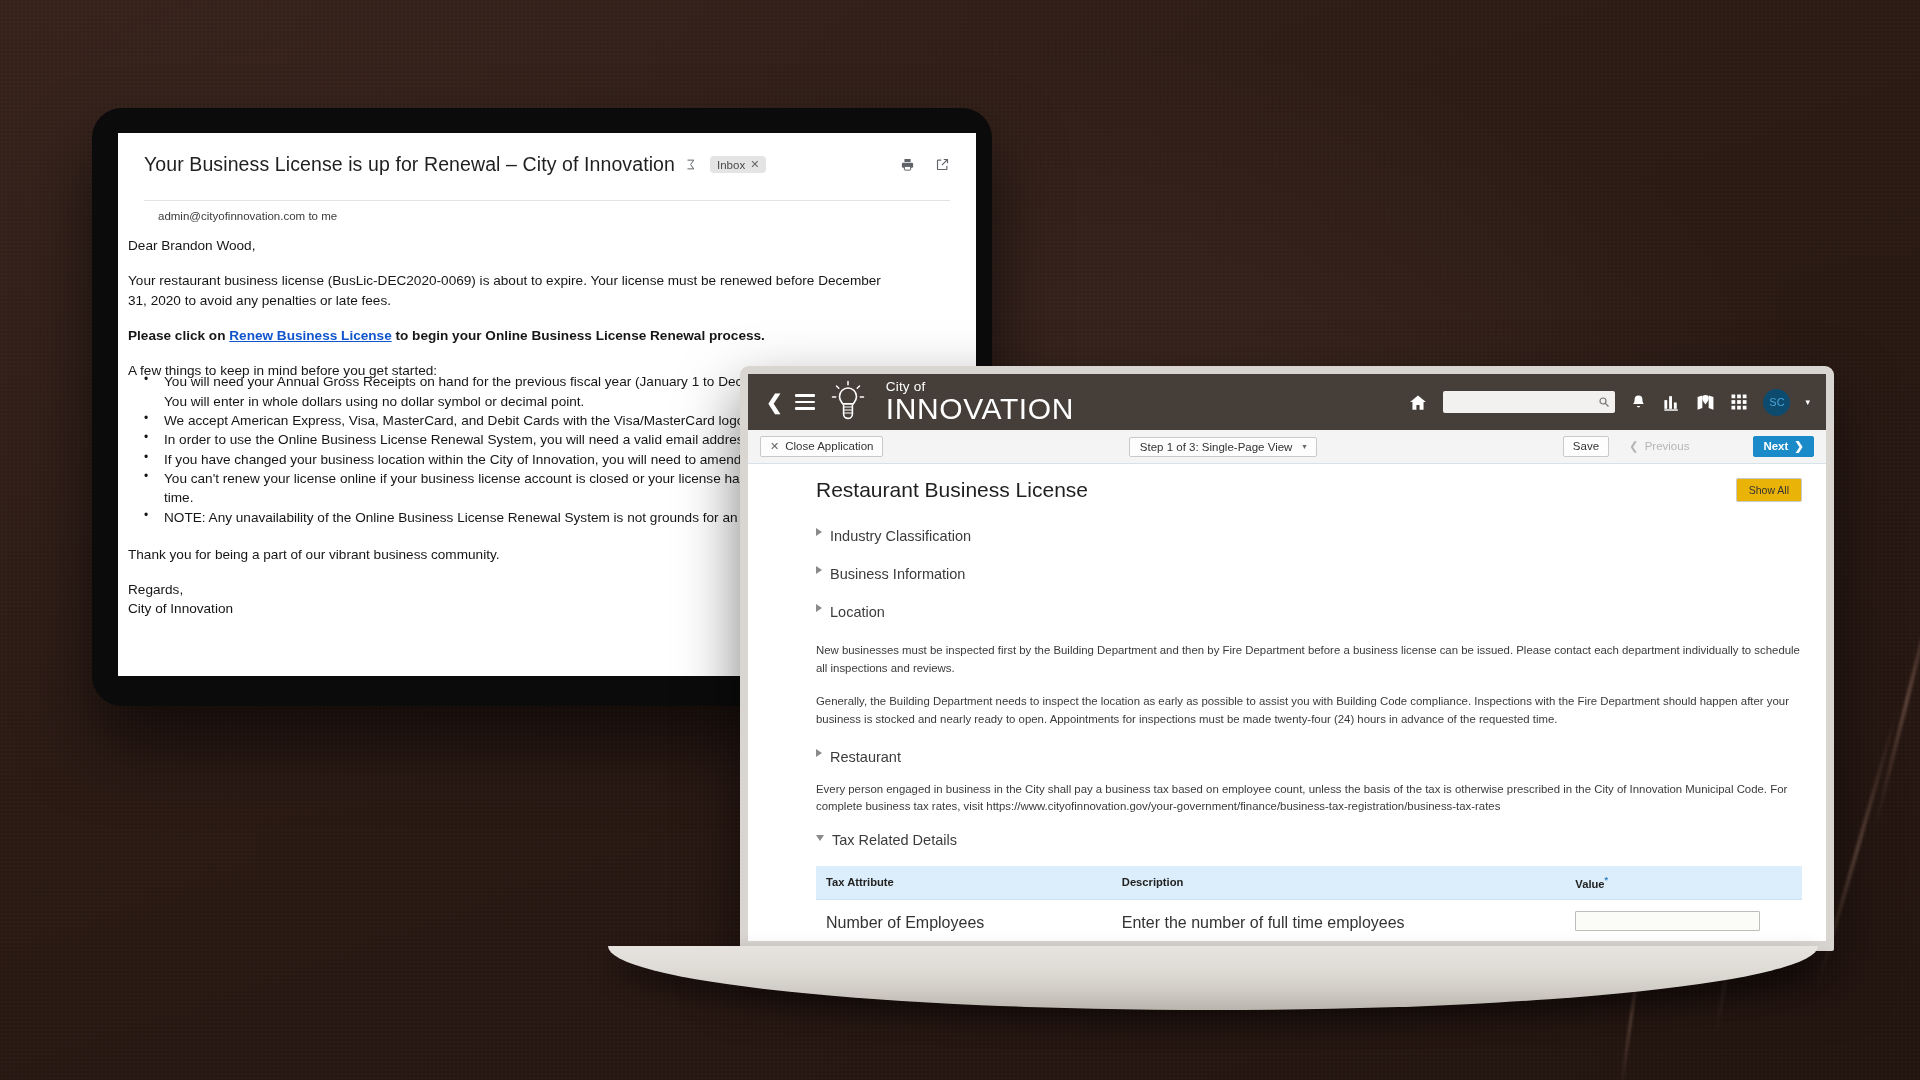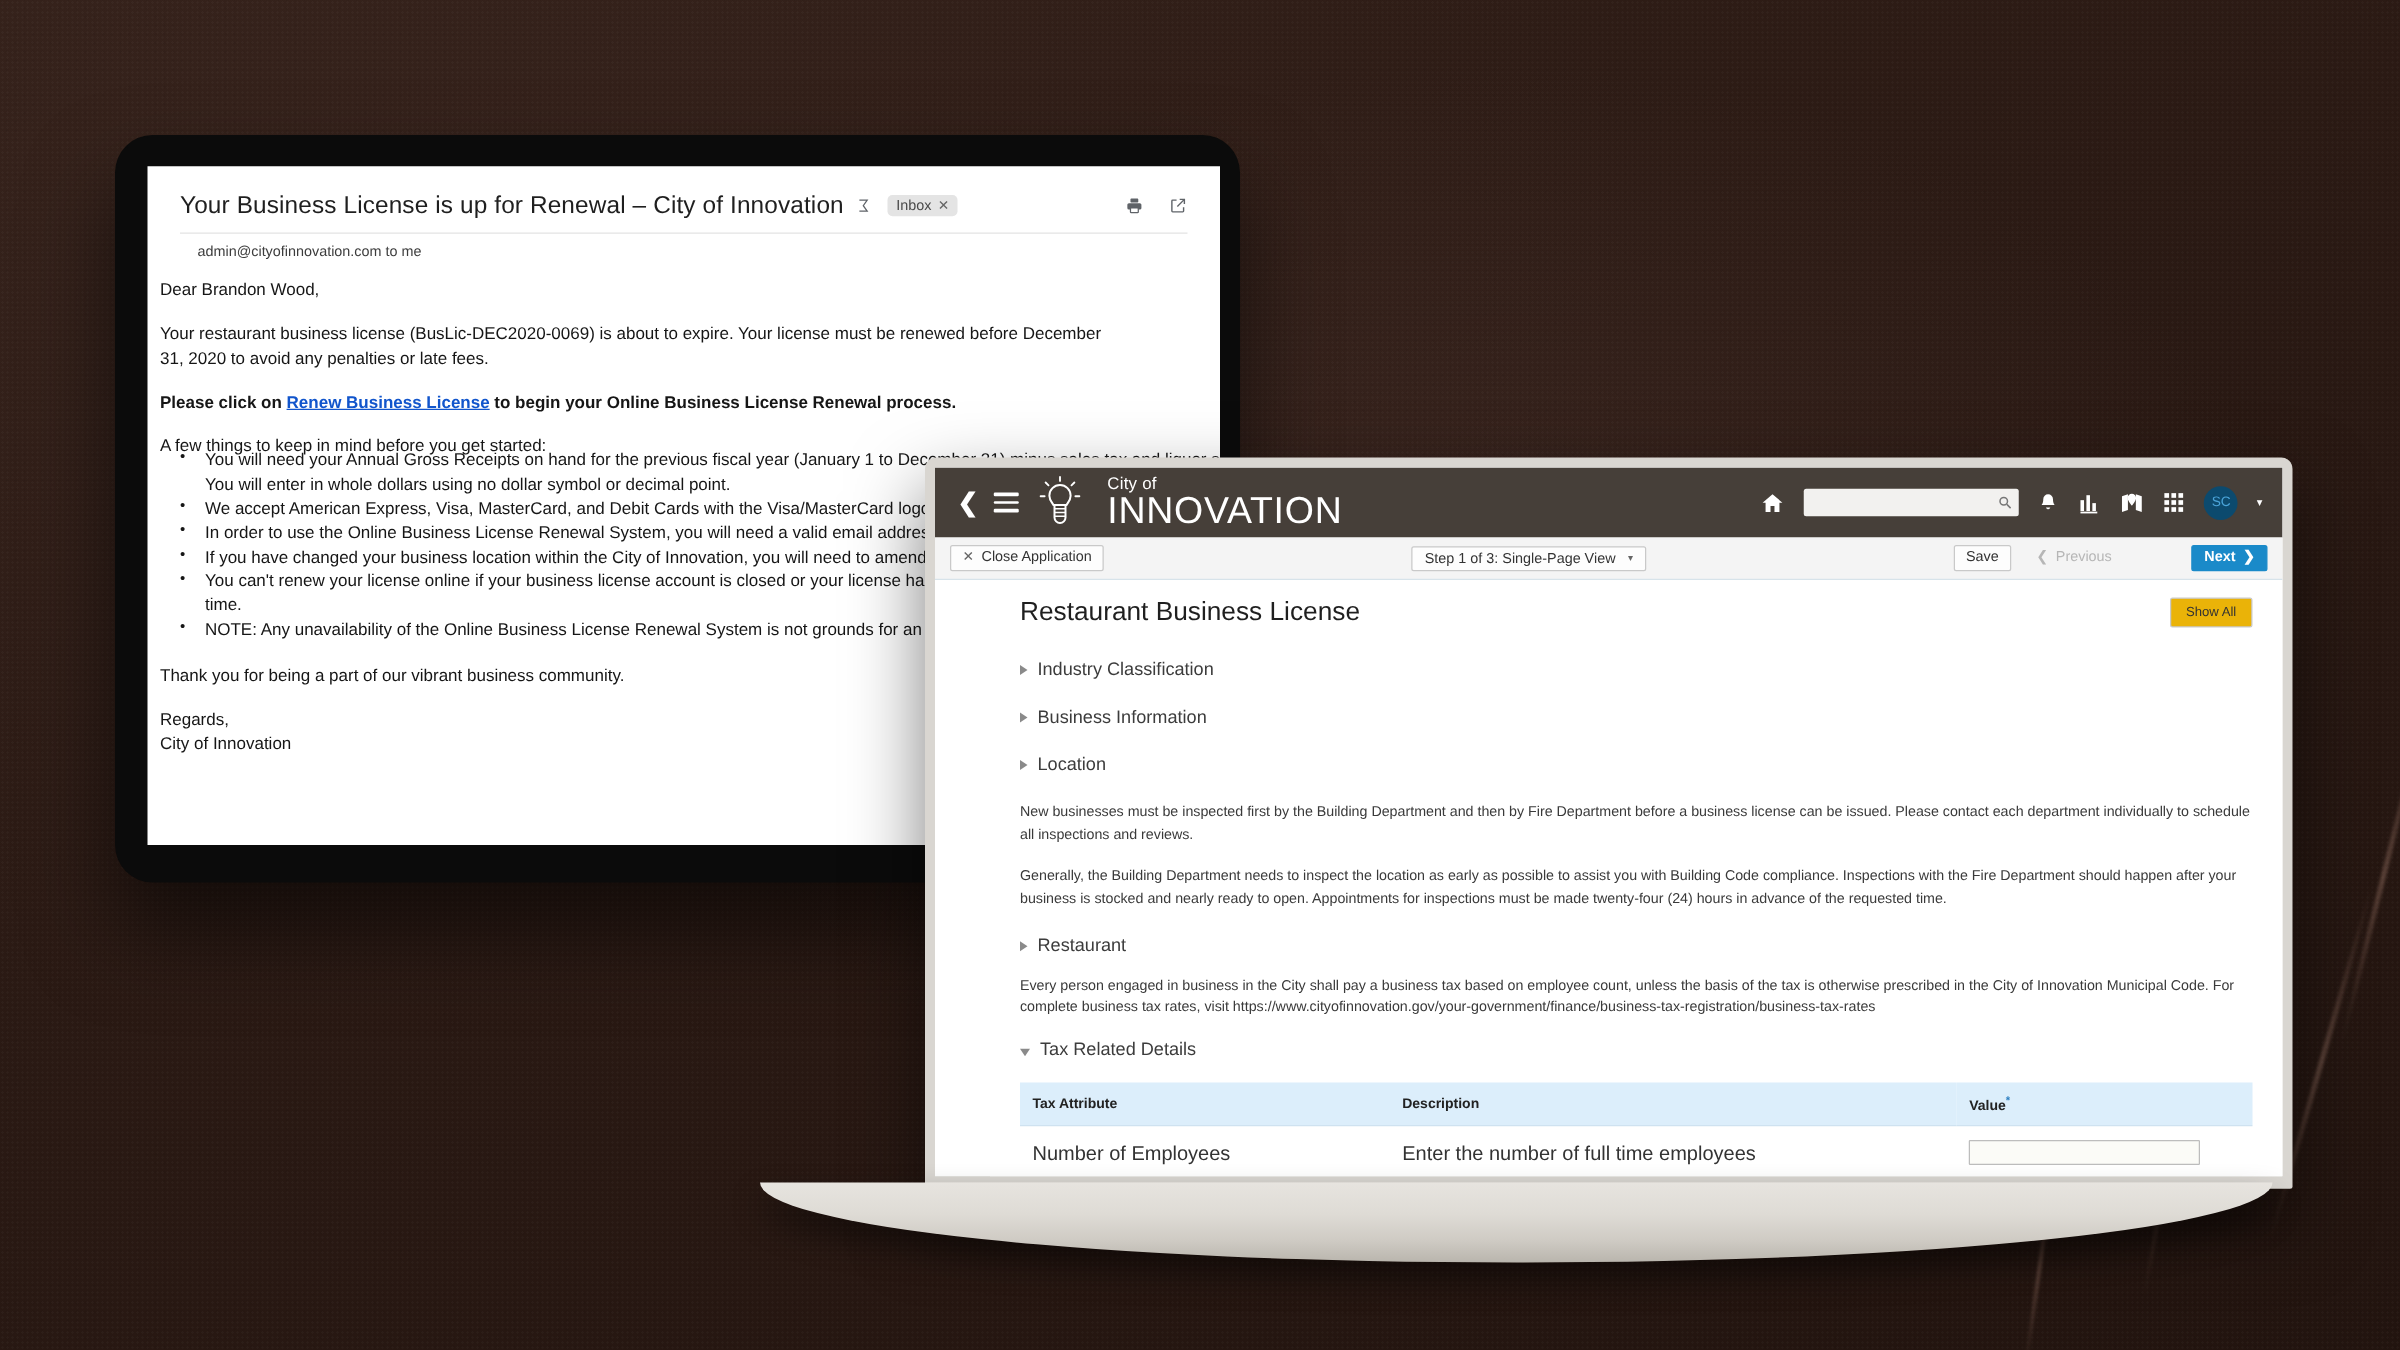--- a/index.html
+++ b/index.html
@@ -41,21 +41,21 @@
   }
   #tablet-screen {
     position: absolute; left: 26px; top: 25px; right: 16px; bottom: 30px;
     background: #ffffff; overflow: hidden;
   }
   .mail-head {
     padding: 20px 26px 0 26px;
   }
   .mail-subject-row {
     display: flex; align-items: center; gap: 10px;
-    border-bottom: 1px solid #e3e3e3; padding-bottom: 10px;
+    border-bottom: 1px solid #e3e3e3; padding-bottom: 24px;
   }
   .mail-subject {
     font-size: 19.5px; color: #1f1f1f; font-weight: 400; letter-spacing: .1px;
     white-space: nowrap;
   }
   .mail-chip {
     font-size: 11.5px; color: #4a4a4a; background: #e4e4e4;
     padding: 2px 7px; border-radius: 4px; display: inline-flex; gap: 5px; align-items: center;
   }
   .mail-chip .x { font-size: 11px; color: #666; }
@@ -146,21 +146,21 @@
   
   .content { padding: 14px 24px 0 24px; background: #fff; height: 100%; margin-left: 44px; }
   .title-row { display: flex; align-items: flex-start; }
   .page-title { font-size: 21px; color: #1f1f1f; font-weight: 400; }
   .show-all {
     margin-left: auto; font-size: 10.5px; color: #333; background: #eab308;
     border: 1px solid #c9c9c9; border-radius: 2px; padding: 5px 12px;
   }
   .sections { margin-top: 26px; }
   .sec-row {
-    display: flex; align-items: center; gap: 8px; font-size: 14.5px; color: #3c3c3c;
+    display: flex; gap: 8px; font-size: 14.5px; color: #3c3c3c;
     margin-bottom: 22px;
   }
   .tri-r { width: 0; height: 0; border-left: 6px solid #8a8a8a; border-top: 4.5px solid transparent; border-bottom: 4.5px solid transparent; }
   .tri-d { width: 0; height: 0; border-top: 6px solid #8a8a8a; border-left: 4.5px solid transparent; border-right: 4.5px solid transparent; margin-top: 3px;}
   .para { font-size: 11.4px; color: #3a3a3a; line-height: 1.55; margin-bottom: 16px; }
   .sec-row.tight { margin-bottom: 16px; }
   .tax-head { margin: 10px 0 18px 0; }
 
   table.tax { width: 100%; border-collapse: collapse; }
   table.tax th {

